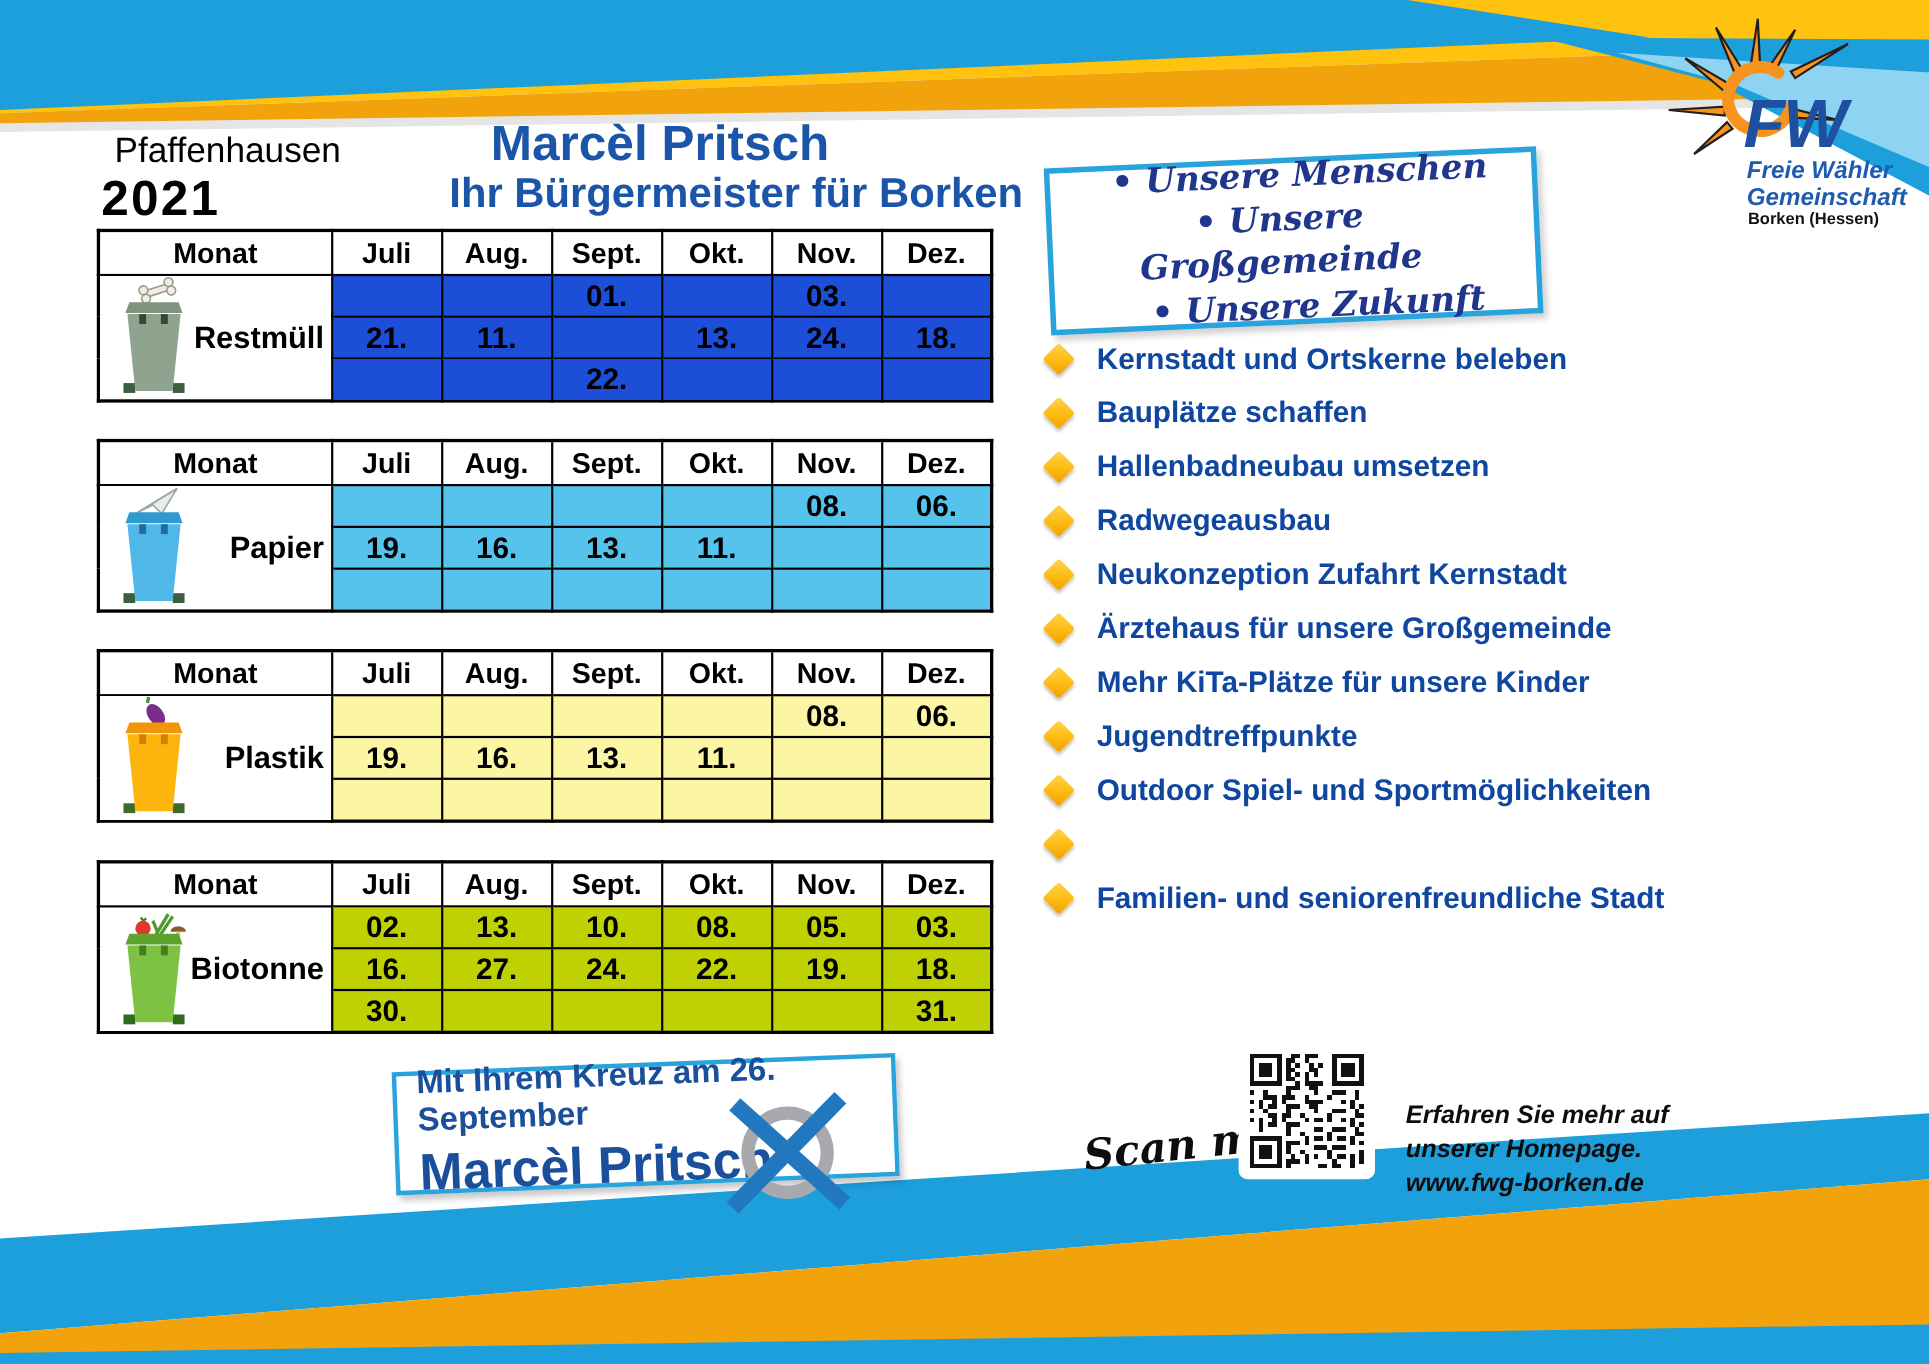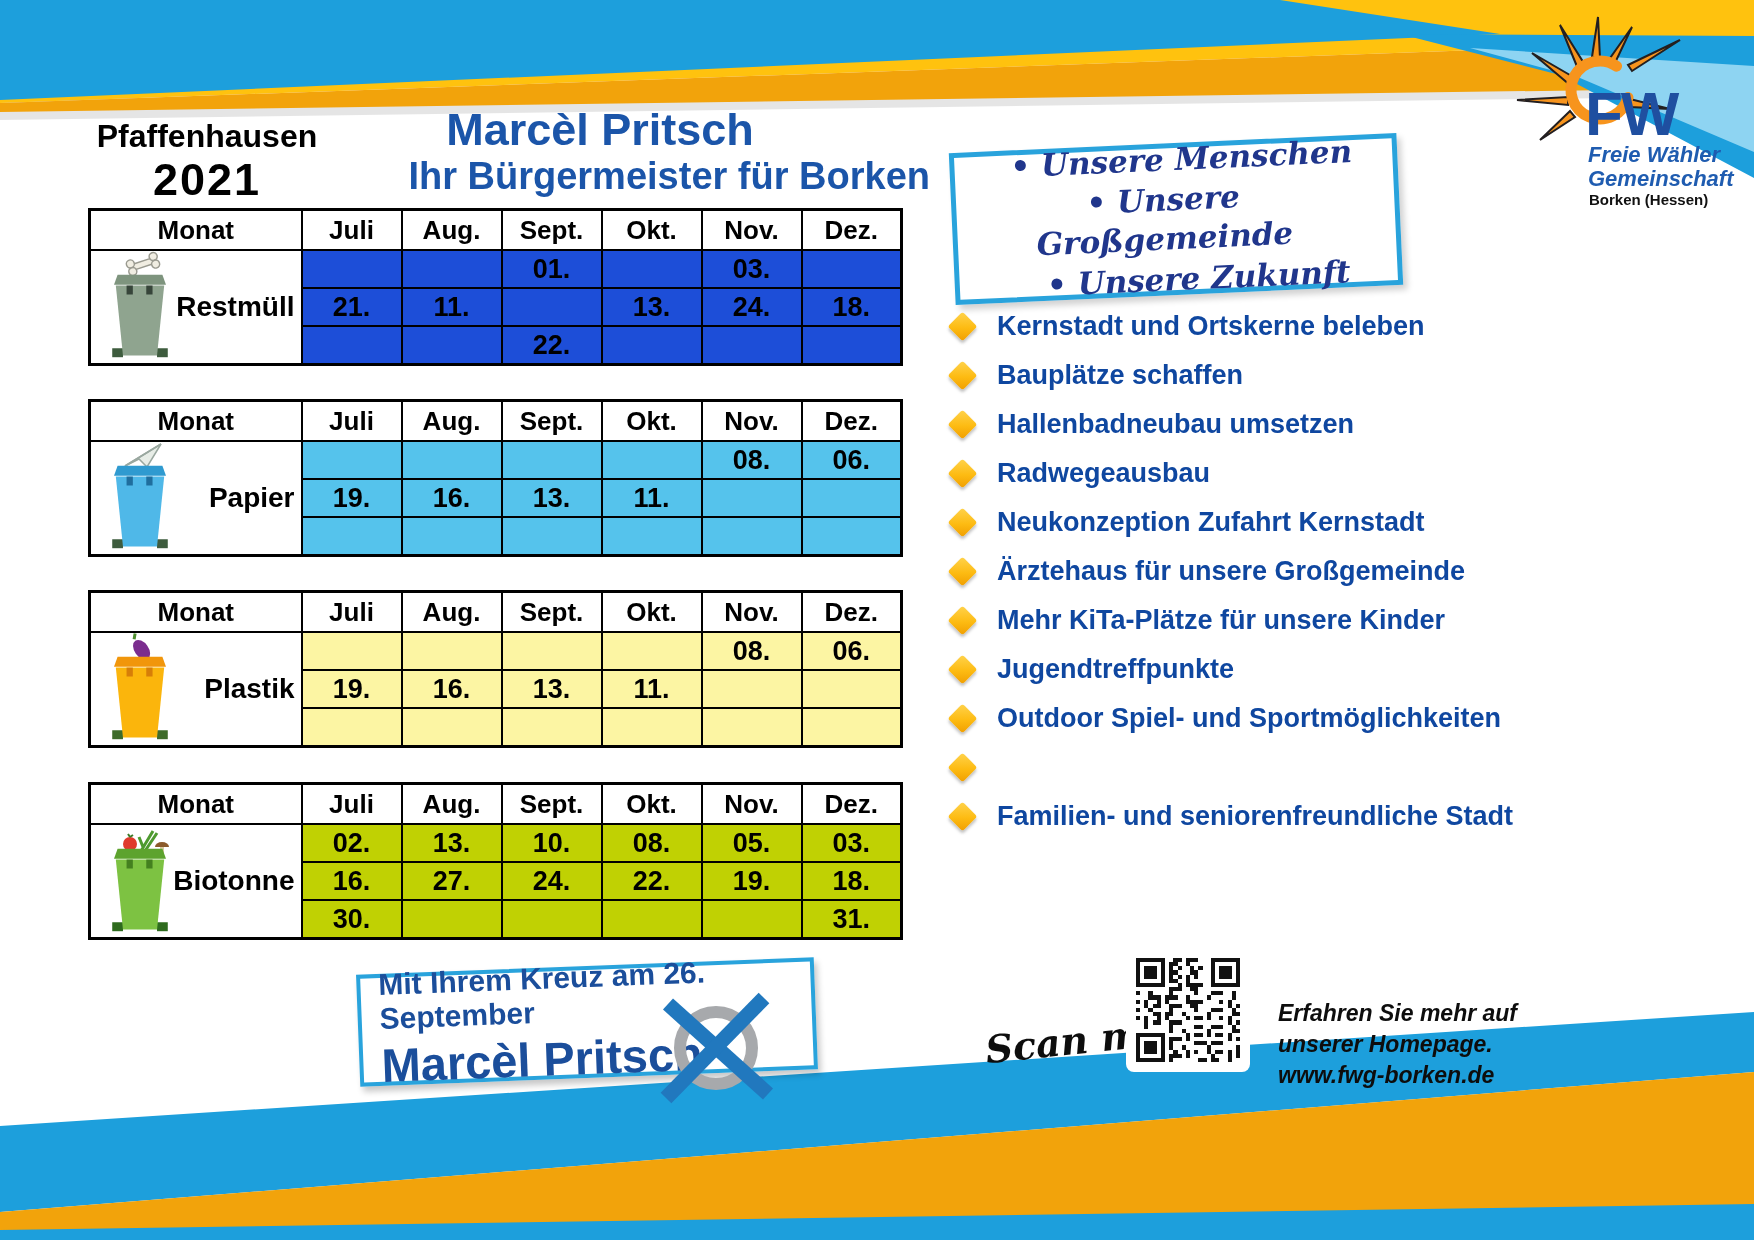--- a/index.html
+++ b/index.html
@@ -2,22 +2,22 @@
 <html><head>
 <meta charset="utf-8">
 <style>
   html,body{margin:0;padding:0;background:#888;}
   #page{position:relative;width:1754px;height:1240px;background:#fff;overflow:hidden;
         font-family:"Liberation Sans",sans-serif;}
   svg{display:block;}
   .abs{position:absolute;}
 
   
-  #place-name{left:92px;top:118px;font-size:32px;font-weight:bold;color:#000;width:230px;text-align:center;}
-  #place-year{left:92px;top:154px;font-size:45px;font-weight:bold;color:#000;width:230px;text-align:center;letter-spacing:2px;}
+  #place-name{left:92px;top:118px;font-size:32px;font-weight:normal;color:#000;width:230px;text-align:center;}
+  #place-year{left:92px;top:154px;font-size:45px;font-weight:bold;color:#000;width:230px;letter-spacing:2px;}
   #cand-name{left:270px;top:104px;width:660px;text-align:center;font-size:45px;font-weight:bold;color:#1B55A9;}
   #cand-role{left:270px;top:155px;width:660px;text-align:right;font-size:38px;font-weight:bold;color:#1B55A9;}
 
   
   table.cal{position:absolute;left:88px;border-collapse:collapse;table-layout:fixed;
             border:3px solid #000;background:#fff;}
   table.cal th,table.cal td{border:2.5px solid #000;padding:0;text-align:center;vertical-align:middle;
             font-family:"Liberation Sans",sans-serif;overflow:hidden;}
   table.cal th{height:38px;font-size:26px;font-weight:bold;background:#fff;color:#000;}
   table.cal td{height:36px;font-size:27px;font-weight:bold;color:#000;}
@@ -45,21 +45,21 @@
   
   #agenda{left:946px;top:312px;width:620px;display:flex;flex-direction:column;gap:21px;}
   .a-row{display:flex;align-items:center;height:28px;}
   .diamond{width:21px;height:21px;border-radius:3px;margin:0 24px 0 6px;flex:0 0 auto;
            background:linear-gradient(135deg,#FFD34D 0%,#FDBB12 55%,#F09E00 100%);
            transform:rotate(45deg);box-shadow:2px 2px 3px rgba(120,120,120,.45);}
   .a-txt{font-size:27px;font-weight:bold;color:#0F47A0;white-space:nowrap;}
 
   
   #fw-logo{left:1480px;top:5px;width:270px;height:205px;}
-  #fw-abbr{left:1585px;top:78px;font-size:62px;font-weight:bold;color:#1F4FA0;letter-spacing:-2px;}
+  #fw-abbr{left:1585px;top:78px;font-size:62px;font-weight:bold;font-style:italic;color:#1F4FA0;letter-spacing:-2px;}
   #fw-org1{left:1588px;top:142px;font-size:22px;font-weight:bold;font-style:italic;color:#1F5CB0;}
   #fw-org2{left:1588px;top:166px;font-size:22px;font-weight:bold;font-style:italic;color:#1F5CB0;}
   #fw-region{left:1589px;top:191px;font-size:15px;font-weight:bold;color:#111;}
 
   
   #banner{left:358px;top:966px;width:458px;height:112px;background:#fff;border:4px solid #29A3DC;
           transform:rotate(-2.2deg);box-shadow:3px 5px 6px rgba(0,0,0,.22);
           display:flex;flex-direction:column;justify-content:center;padding-left:18px;box-sizing:border-box;}
   #banner-l1{font-size:30px;font-weight:bold;color:#1B4E9B;}
   #banner-l2{font-size:47px;font-weight:bold;color:#1B4E9B;margin-top:2px;}

